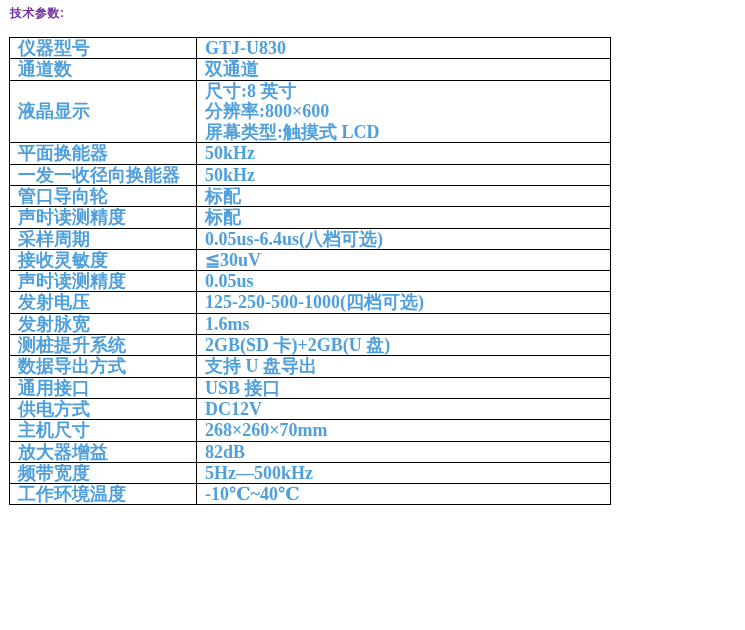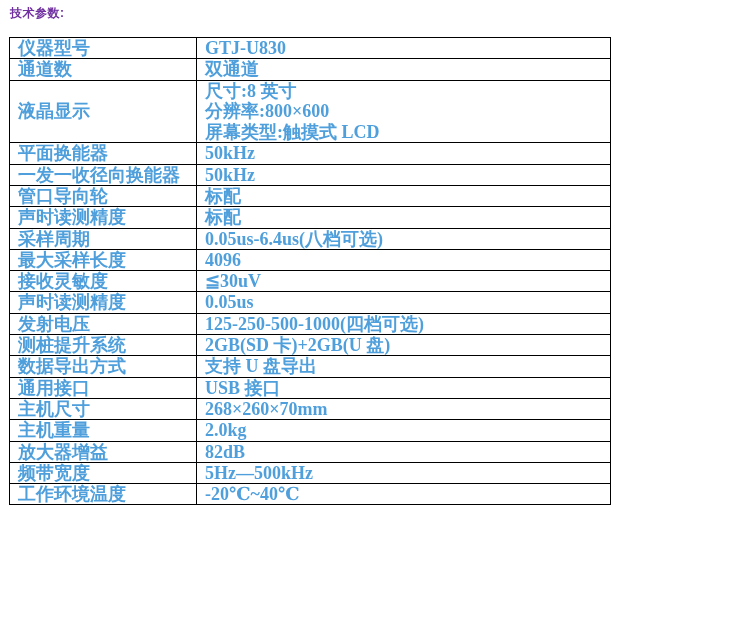--- a/index.html
+++ b/index.html
@@ -93,62 +93,62 @@
         </tr>
         <tr>
           <td class="label-cell">声时读测精度</td>
           <td class="value-cell">标配</td>
         </tr>
         <tr>
           <td class="label-cell">采样周期</td>
           <td class="value-cell">0.05us-6.4us(八档可选)</td>
         </tr>
         <tr>
-          <td class="label-cell">最大采样长度</td>
-          <td class="value-cell">4096</td>
-        </tr>
-        <tr>
           <td class="label-cell">接收灵敏度</td>
           <td class="value-cell">≦30uV</td>
         </tr>
         <tr>
           <td class="label-cell">声时读测精度</td>
           <td class="value-cell">0.05us</td>
         </tr>
         <tr>
           <td class="label-cell">发射电压</td>
           <td class="value-cell">125-250-500-1000(四档可选)</td>
+        </tr>
+        <tr>
+          <td class="label-cell">发射脉宽</td>
+          <td class="value-cell">1.6ms</td>
         </tr>
         <tr>
           <td class="label-cell">测桩提升系统</td>
           <td class="value-cell">2GB(SD 卡)+2GB(U 盘)</td>
         </tr>
         <tr>
           <td class="label-cell">数据导出方式</td>
           <td class="value-cell">支持 U 盘导出</td>
         </tr>
         <tr>
           <td class="label-cell">通用接口</td>
           <td class="value-cell">USB 接口</td>
         </tr>
         <tr>
+          <td class="label-cell">供电方式</td>
+          <td class="value-cell">DC12V</td>
+        </tr>
+        <tr>
           <td class="label-cell">主机尺寸</td>
           <td class="value-cell">268×260×70mm</td>
-        </tr>
-        <tr>
-          <td class="label-cell">主机重量</td>
-          <td class="value-cell">2.0kg</td>
         </tr>
         <tr>
           <td class="label-cell">放大器增益</td>
           <td class="value-cell">82dB</td>
         </tr>
         <tr>
           <td class="label-cell">频带宽度</td>
           <td class="value-cell">5Hz—500kHz</td>
         </tr>
         <tr>
           <td class="label-cell">工作环境温度</td>
-          <td class="value-cell">-20℃~40℃</td>
+          <td class="value-cell">-10℃~40℃</td>
         </tr>
       </tbody>
   </table>
 </div>
 
 </body></html>

